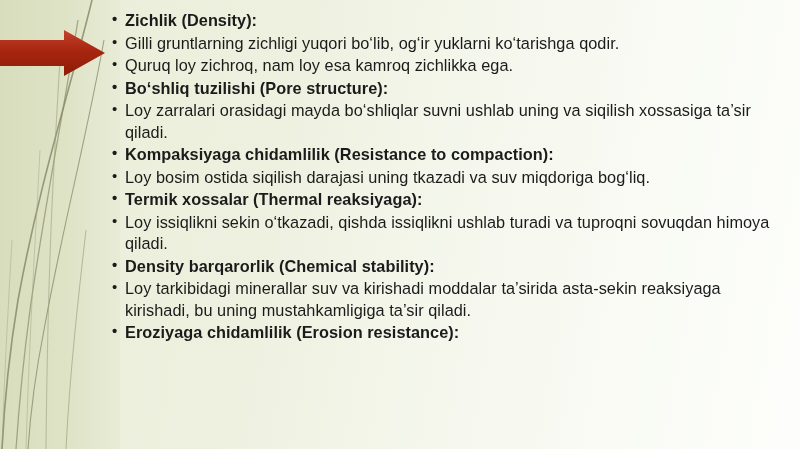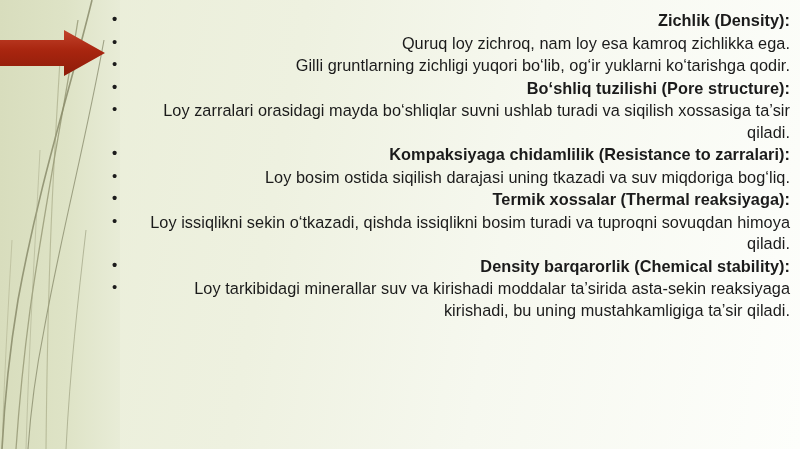--- a/index.html
+++ b/index.html
@@ -11,21 +11,20 @@
     height: 449px;
     overflow: hidden;
     font-family: "Liberation Sans", sans-serif;
   }
   .slide {
     position: relative;
     width: 800px;
     height: 449px;
     background: linear-gradient(100deg, #e9edd6 0%, #eef1e0 35%, #f6f8ef 62%, #fdfefb 100%);
     overflow: hidden;
-    text-align: right;
   }
   
   .left-band {
     position: absolute;
     left: 0; top: 0;
     width: 120px; height: 449px;
     background: linear-gradient(90deg, #d8ddbd 0%, #dee3c6 55%, #e8ecd7 100%);
   }
   
   .grass {
@@ -100,26 +99,27 @@
         <stop offset="45%" stop-color="#a8250f"></stop>
         <stop offset="100%" stop-color="#8d1c09"></stop>
       </linearGradient>
     </defs>
     <polygon points="0,10 64,10 64,0 105,23 64,46 64,36 0,36" fill="url(#arrowGrad)"></polygon>
   </svg>
 
   <div class="content">
     <ul class="bullets">
       <li class="head">Zichlik (Density):</li>
+      <li>Gilli gruntlarning zichligi yuqori bo‘lib, og‘ir yuklarni ko‘tarishga qodir.</li>
       <li>Quruq loy zichroq, nam loy esa kamroq zichlikka ega.</li>
-      <li>Gilli gruntlarning zichligi yuqori bo‘lib, og‘ir yuklarni ko‘tarishga qodir.</li>
       <li class="head">Bo‘shliq tuzilishi (Pore structure):</li>
-      <li>Loy zarralari orasidagi mayda bo‘shliqlar suvni ushlab turadi va siqilish xossasiga ta’sir qiladi.</li>
-      <li class="head">Kompaksiyaga chidamlilik (Resistance to zarralari):</li>
+      <li>Loy zarralari orasidagi mayda bo‘shliqlar suvni ushlab uning va siqilish xossasiga ta’sir qiladi.</li>
+      <li class="head">Kompaksiyaga chidamlilik (Resistance to compaction):</li>
       <li>Loy bosim ostida siqilish darajasi uning tkazadi va suv miqdoriga bog‘liq.</li>
       <li class="head">Termik xossalar (Thermal reaksiyaga):</li>
-      <li>Loy issiqlikni sekin o‘tkazadi, qishda issiqlikni bosim turadi va tuproqni sovuqdan himoya qiladi.</li>
+      <li>Loy issiqlikni sekin o‘tkazadi, qishda issiqlikni ushlab turadi va tuproqni sovuqdan himoya qiladi.</li>
       <li class="head">Density barqarorlik (Chemical stability):</li>
       <li>Loy tarkibidagi minerallar suv va kirishadi moddalar ta’sirida asta-sekin reaksiyaga kirishadi, bu uning mustahkamligiga ta’sir qiladi.</li>
+      <li class="head">Eroziyaga chidamlilik (Erosion resistance):</li>
     </ul>
   </div>
 
 </div>
 
 </body></html>

